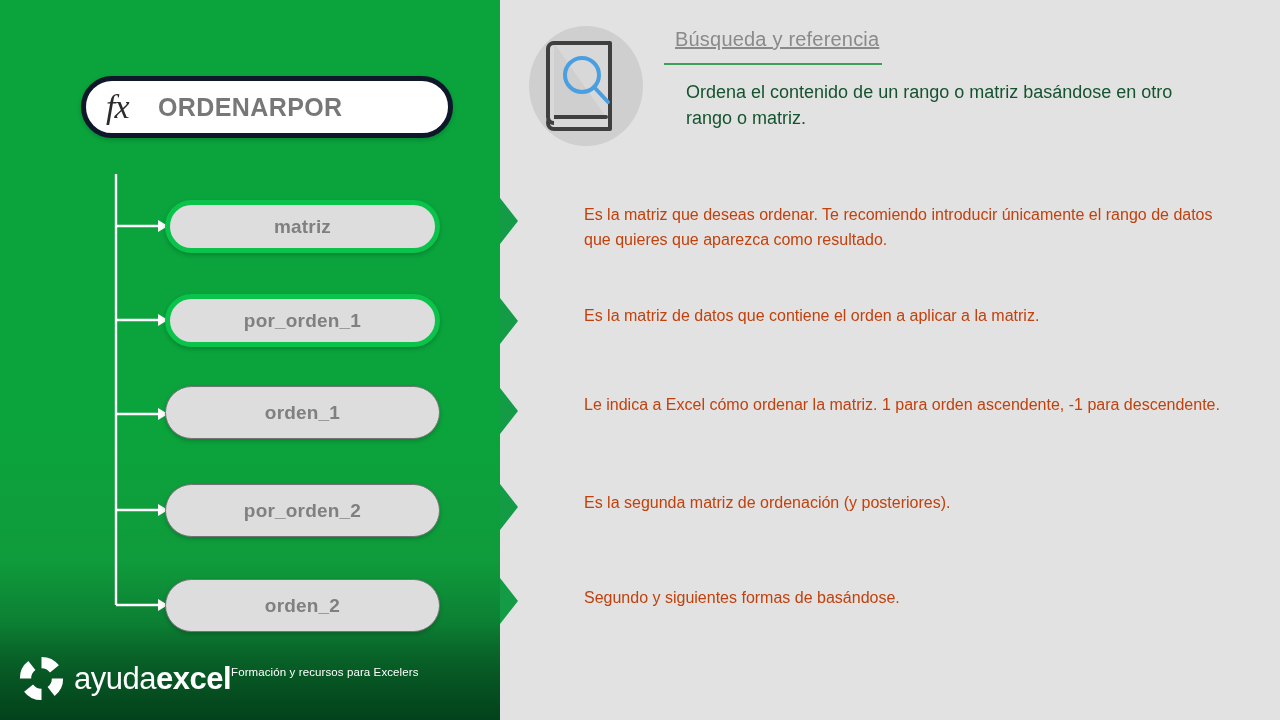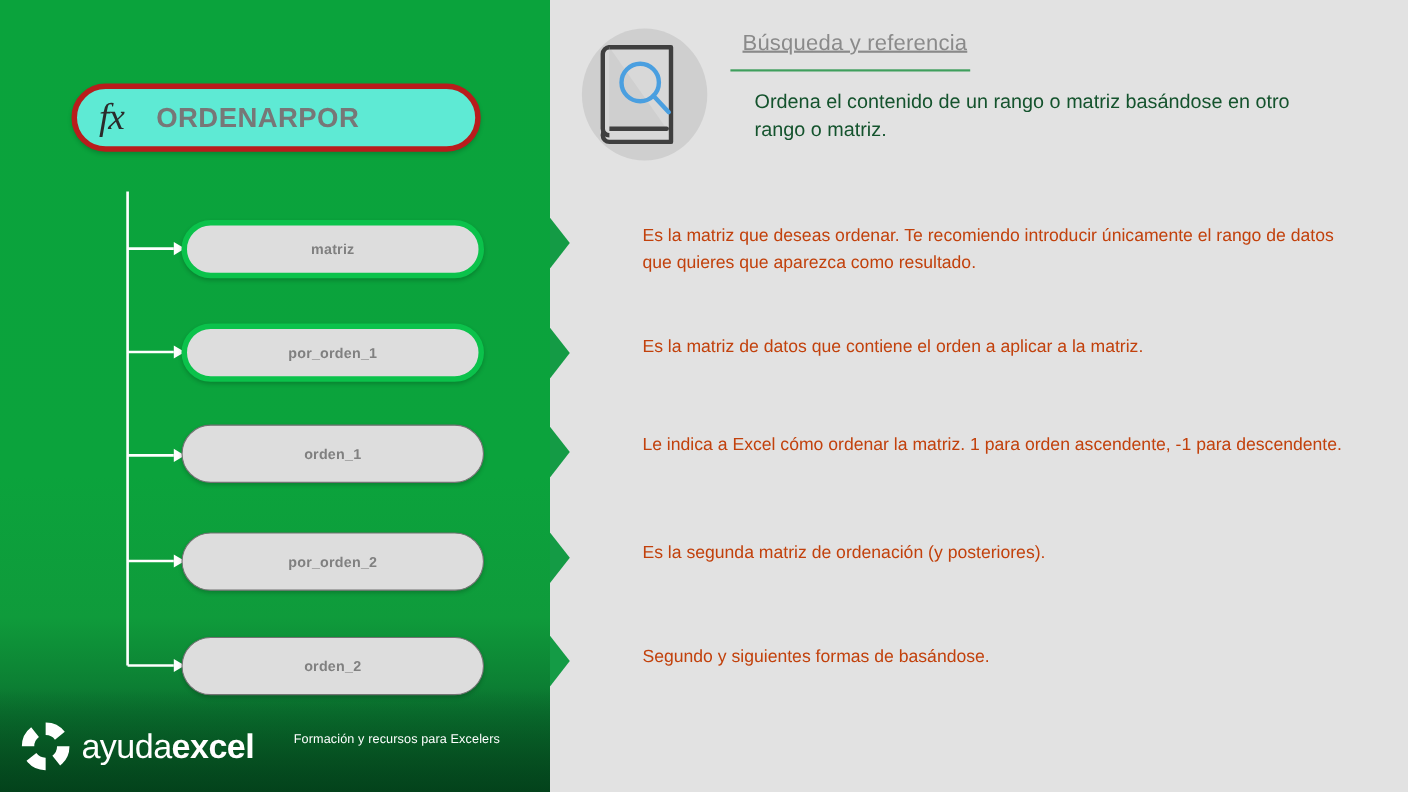--- a/index.html
+++ b/index.html
@@ -16,22 +16,22 @@
     background:linear-gradient(to bottom,#0aa33c 0%,#0ba33c 60%,#0f9b3b 78%,#0b7430 90%,#0a5c28 100%);
   }
   .green-panel:after{
     content:"";position:absolute;left:0;bottom:0;width:500px;height:95px;
     background:linear-gradient(to bottom,rgba(3,70,28,0) 0%,rgba(3,70,28,0.55) 55%,rgba(2,62,25,0.85) 100%);
     pointer-events:none;
   }
 
   
   .fx-pill{
-    position:absolute;left:65px;top:76px;width:372px;height:62px;
-    background:#5eead4;border:5px solid #b91c1c;border-radius:34px;
+    position:absolute;left:81px;top:76px;width:372px;height:62px;
+    background:#ffffff;border:5px solid #0f172a;border-radius:34px;
     box-sizing:border-box;display:flex;align-items:center;
     box-shadow:0 2px 4px rgba(0,0,0,0.18);
   }
   .fx-glyph{
     font-family:"Liberation Serif",serif;font-style:italic;
     font-size:34px;color:#2b2b2b;margin-left:20px;width:52px;
     line-height:1;letter-spacing:-1px;
   }
   .fx-name{
     font-size:25px;font-weight:bold;color:#777;letter-spacing:.4px;
@@ -42,30 +42,30 @@
 
   
   .arg-pill{
     position:absolute;left:165px;width:275px;height:53px;
     background:#ddd;border-radius:28px;box-sizing:border-box;
     display:flex;align-items:center;justify-content:center;
     box-shadow:0 2px 4px rgba(0,0,0,0.20);
   }
   .arg-pill.green{border:5px solid #0bc24b;}
   .arg-pill.orange{border:1px solid #737373;}
-  .arg-pill span{font-size:13px;font-weight:bold;color:#808080;letter-spacing:.2px;}
+  .arg-pill span{font-size:19px;font-weight:bold;color:#808080;letter-spacing:.2px;}
 
   
   .logo{position:absolute;left:18px;bottom:18px;display:flex;align-items:center;}
   .logo-ring{width:47px;height:47px;flex:0 0 auto;margin-right:9px;}
   .logo-text{display:flex;line-height:1;}
   .logo-word{font-size:31px;color:#fff;letter-spacing:-.5px;}
   .logo-word b{font-weight:bold;}
   .logo-word .light{font-weight:300;}
-  .logo-tag{font-size:11.5px;color:#fff;letter-spacing:.1px;margin-top:4px;padding-left:36px;}
+  .logo-tag{font-size:11.5px;color:#fff;letter-spacing:.1px;margin-top:4px;}
 
   
   .right{position:absolute;left:500px;top:0;width:780px;height:720px;}
 
   .book-icon{position:absolute;left:28px;top:25px;width:117px;height:122px;}
 
   .cat-title{
     position:absolute;left:175px;top:28px;
     font-size:20px;color:#8a8a8a;letter-spacing:.2px;text-decoration:underline;
   }

